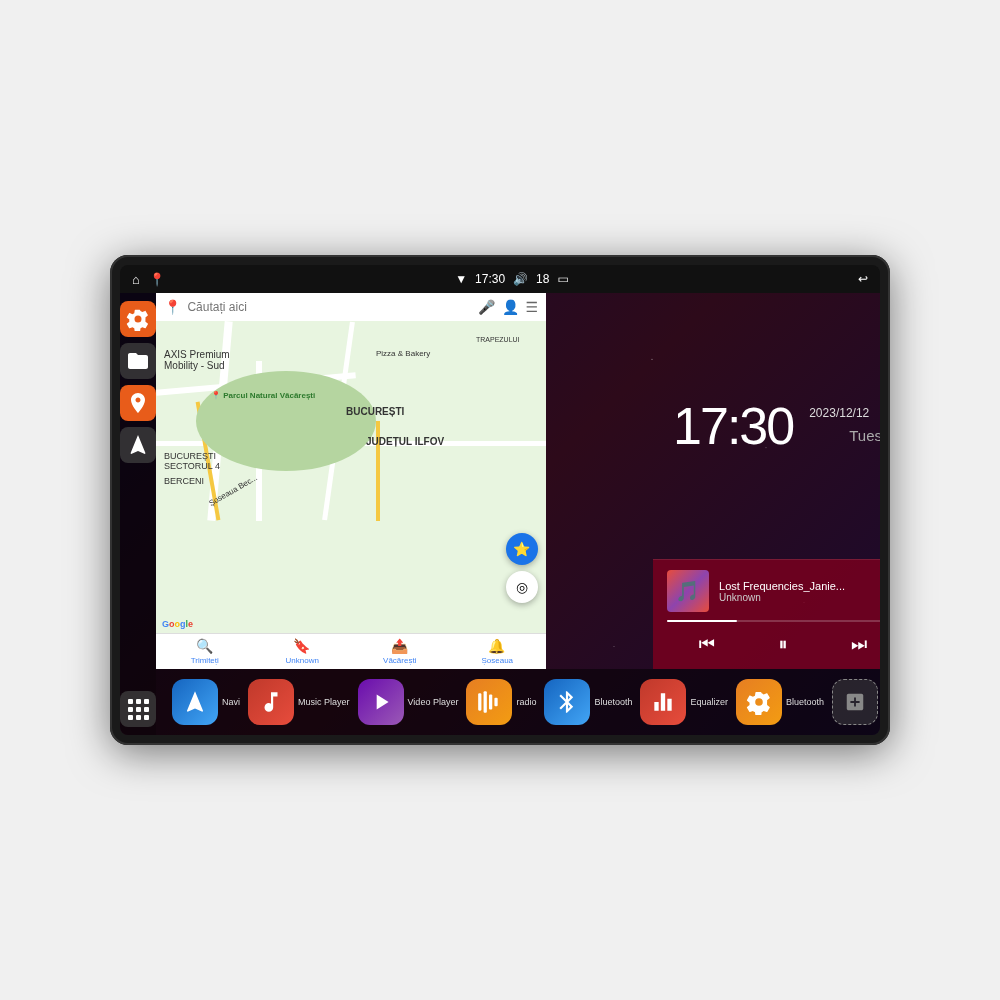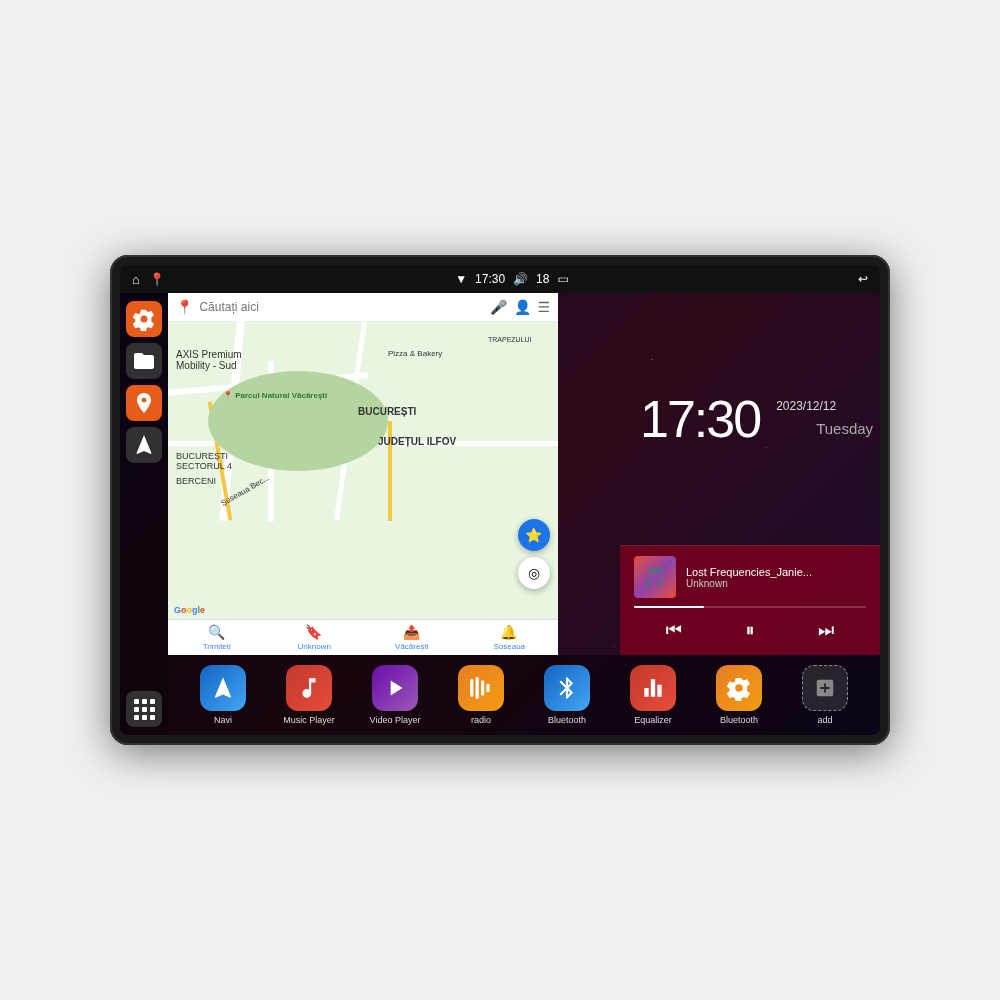--- a/index.html
+++ b/index.html
@@ -358,21 +358,21 @@
       background: rgba(0,0,0,0.5);
       padding: 10px 16px;
       display: flex;
       align-items: center;
       gap: 8px;
       justify-content: space-around;
     }
 
     .app-icon-item {
       display: flex;
-      flex-direction: column;
+      flex-direction: row;
       align-items: center;
       gap: 4px;
       cursor: pointer;
       min-width: 60px;
     }
 
     .app-icon-circle {
       width: 46px;
       height: 46px;
       border-radius: 12px;

